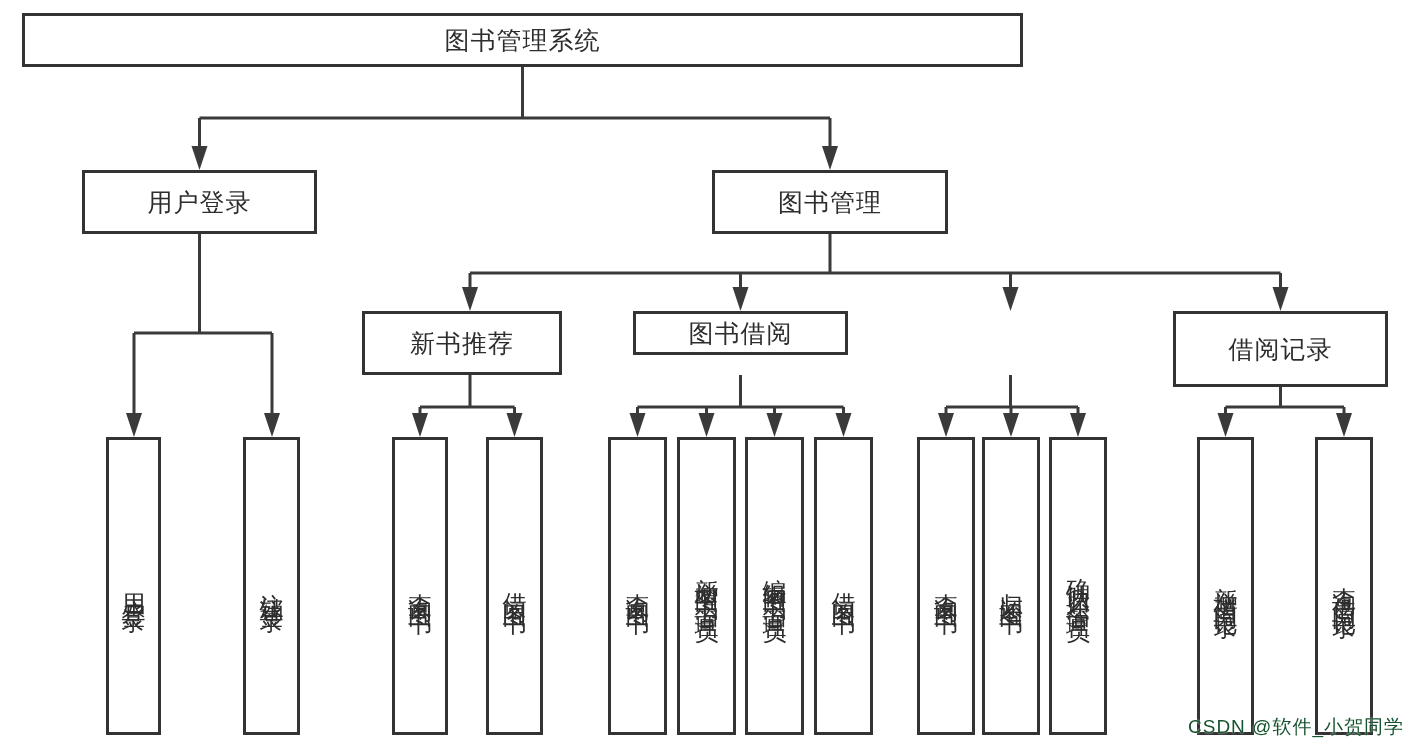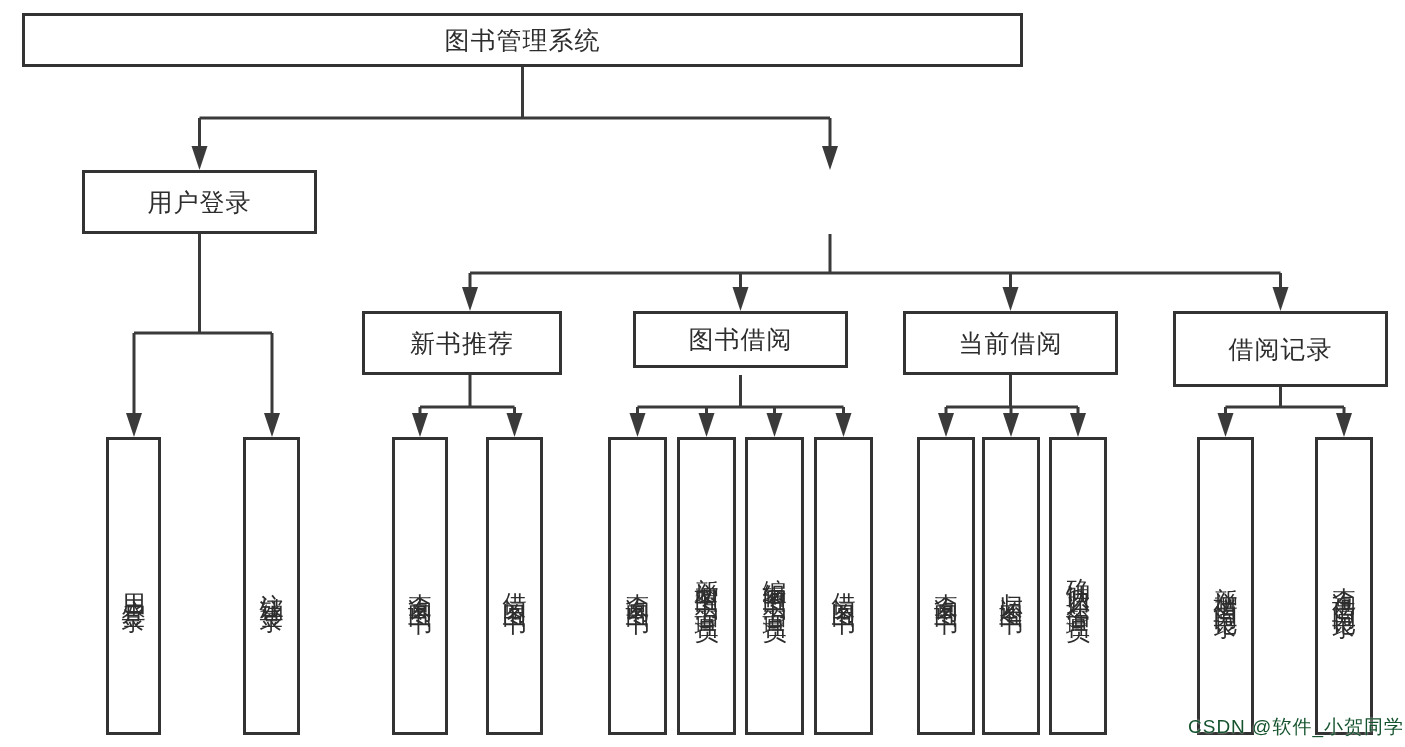--- a/index.html
+++ b/index.html
@@ -84,24 +84,24 @@
     <polygon points="1070,413 1086,413 1078,437" fill="#3a3a3a"></polygon>
 
     <path d="M1280.5 375 V407 M1225.5 407 H1344 M1225.5 407 V417 M1344 407 V417" stroke="#3a3a3a" stroke-width="3" fill="none"></path>
     <polygon points="1217.5,413 1233.5,413 1225.5,437" fill="#3a3a3a"></polygon>
     <polygon points="1336,413 1352,413 1344,437" fill="#3a3a3a"></polygon>
   </svg>
 
   <div class="hnode" style="left:22px;top:13px;width:1001px;height:54px;">图书管理系统</div>
 
   <div class="hnode" style="left:82px;top:170px;width:235px;height:64px;">用户登录</div>
+  <div class="hnode" style="left:712px;top:170px;width:236px;height:64px;">图书管理</div>
 
   <div class="hnode" style="left:362px;top:311px;width:200px;height:64px;">新书推荐</div>
-  <div class="hnode" style="left:633px;top:311px;width:215px;height:57px;">图书借阅</div>
-  <div class="hnode" style="left:903px;top:311px;width:215px;height:64px;">当前借阅</div>
+  <div class="hnode" style="left:633px;top:311px;width:215px;height:44px;">图书借阅</div>
   <div class="hnode" style="left:1173px;top:311px;width:215px;height:76px;">借阅记录</div>
 
   <div class="leaf" style="left:106px;width:55px;">
     <span class="vtext">用户登录</span>
   </div>
   <div class="leaf" style="left:243px;width:57px;">
     <span class="vtext">注销登录</span>
   </div>
 
   <div class="leaf" style="left:392px;width:56px;">

